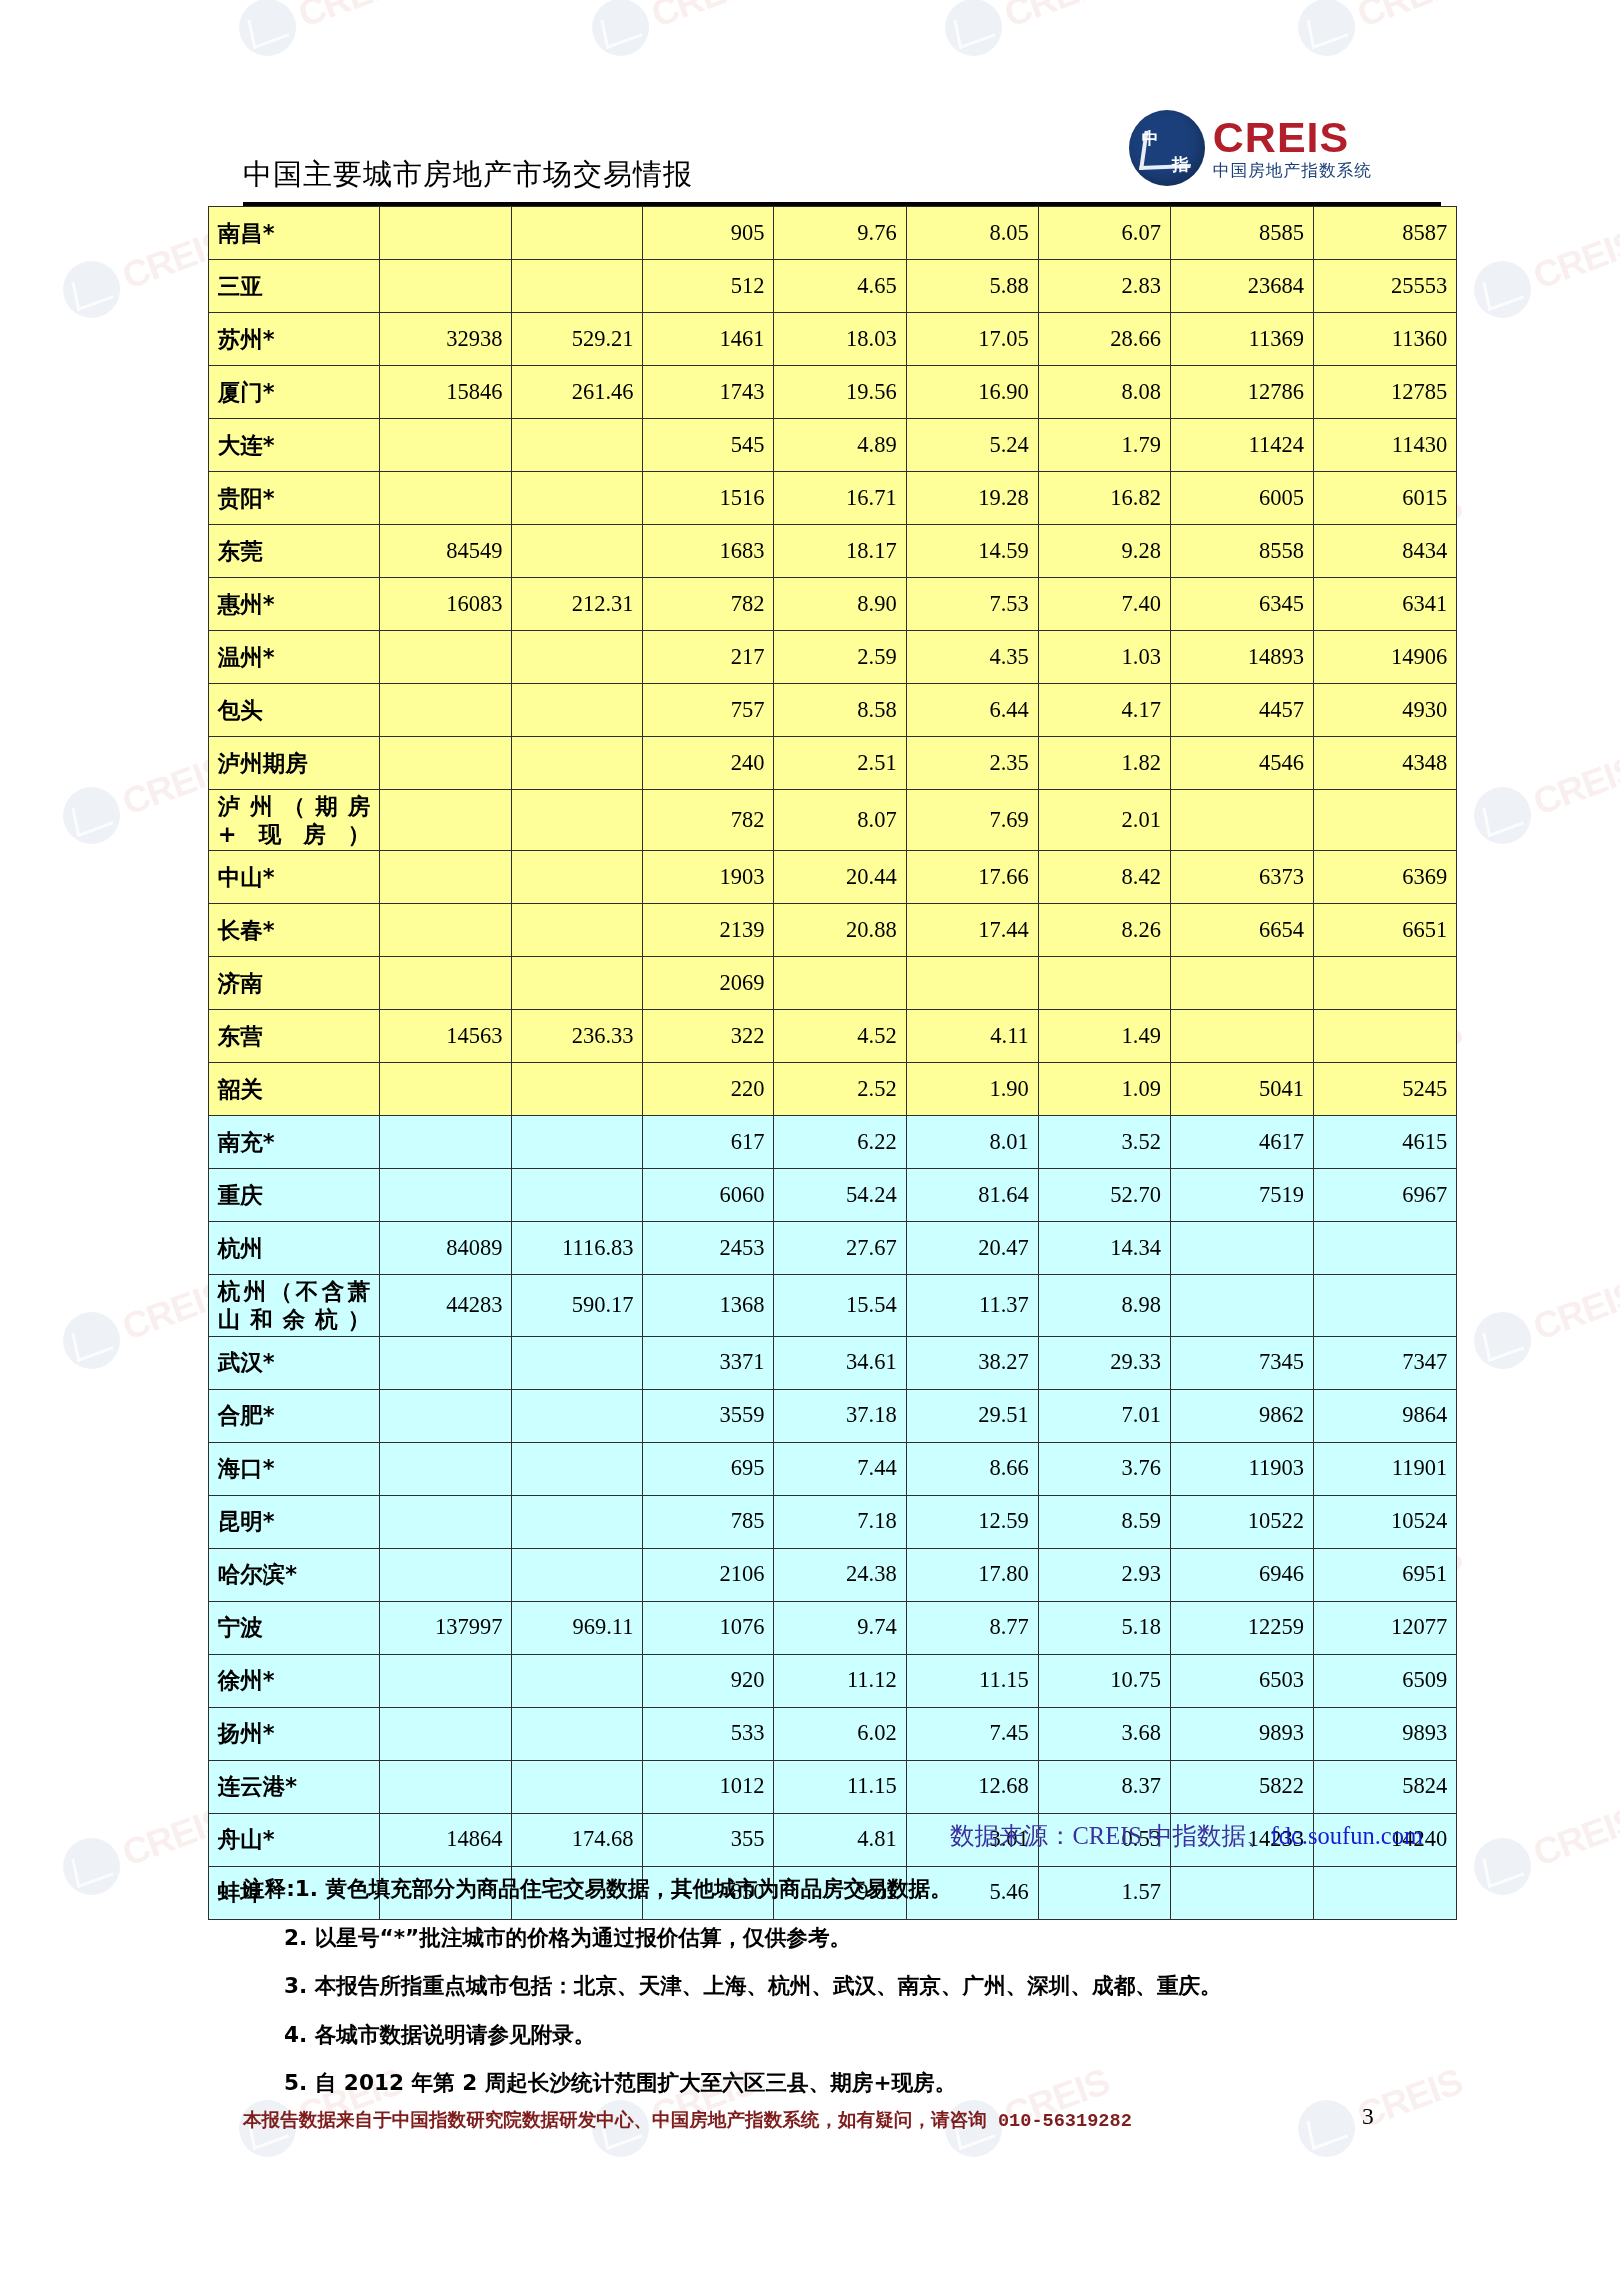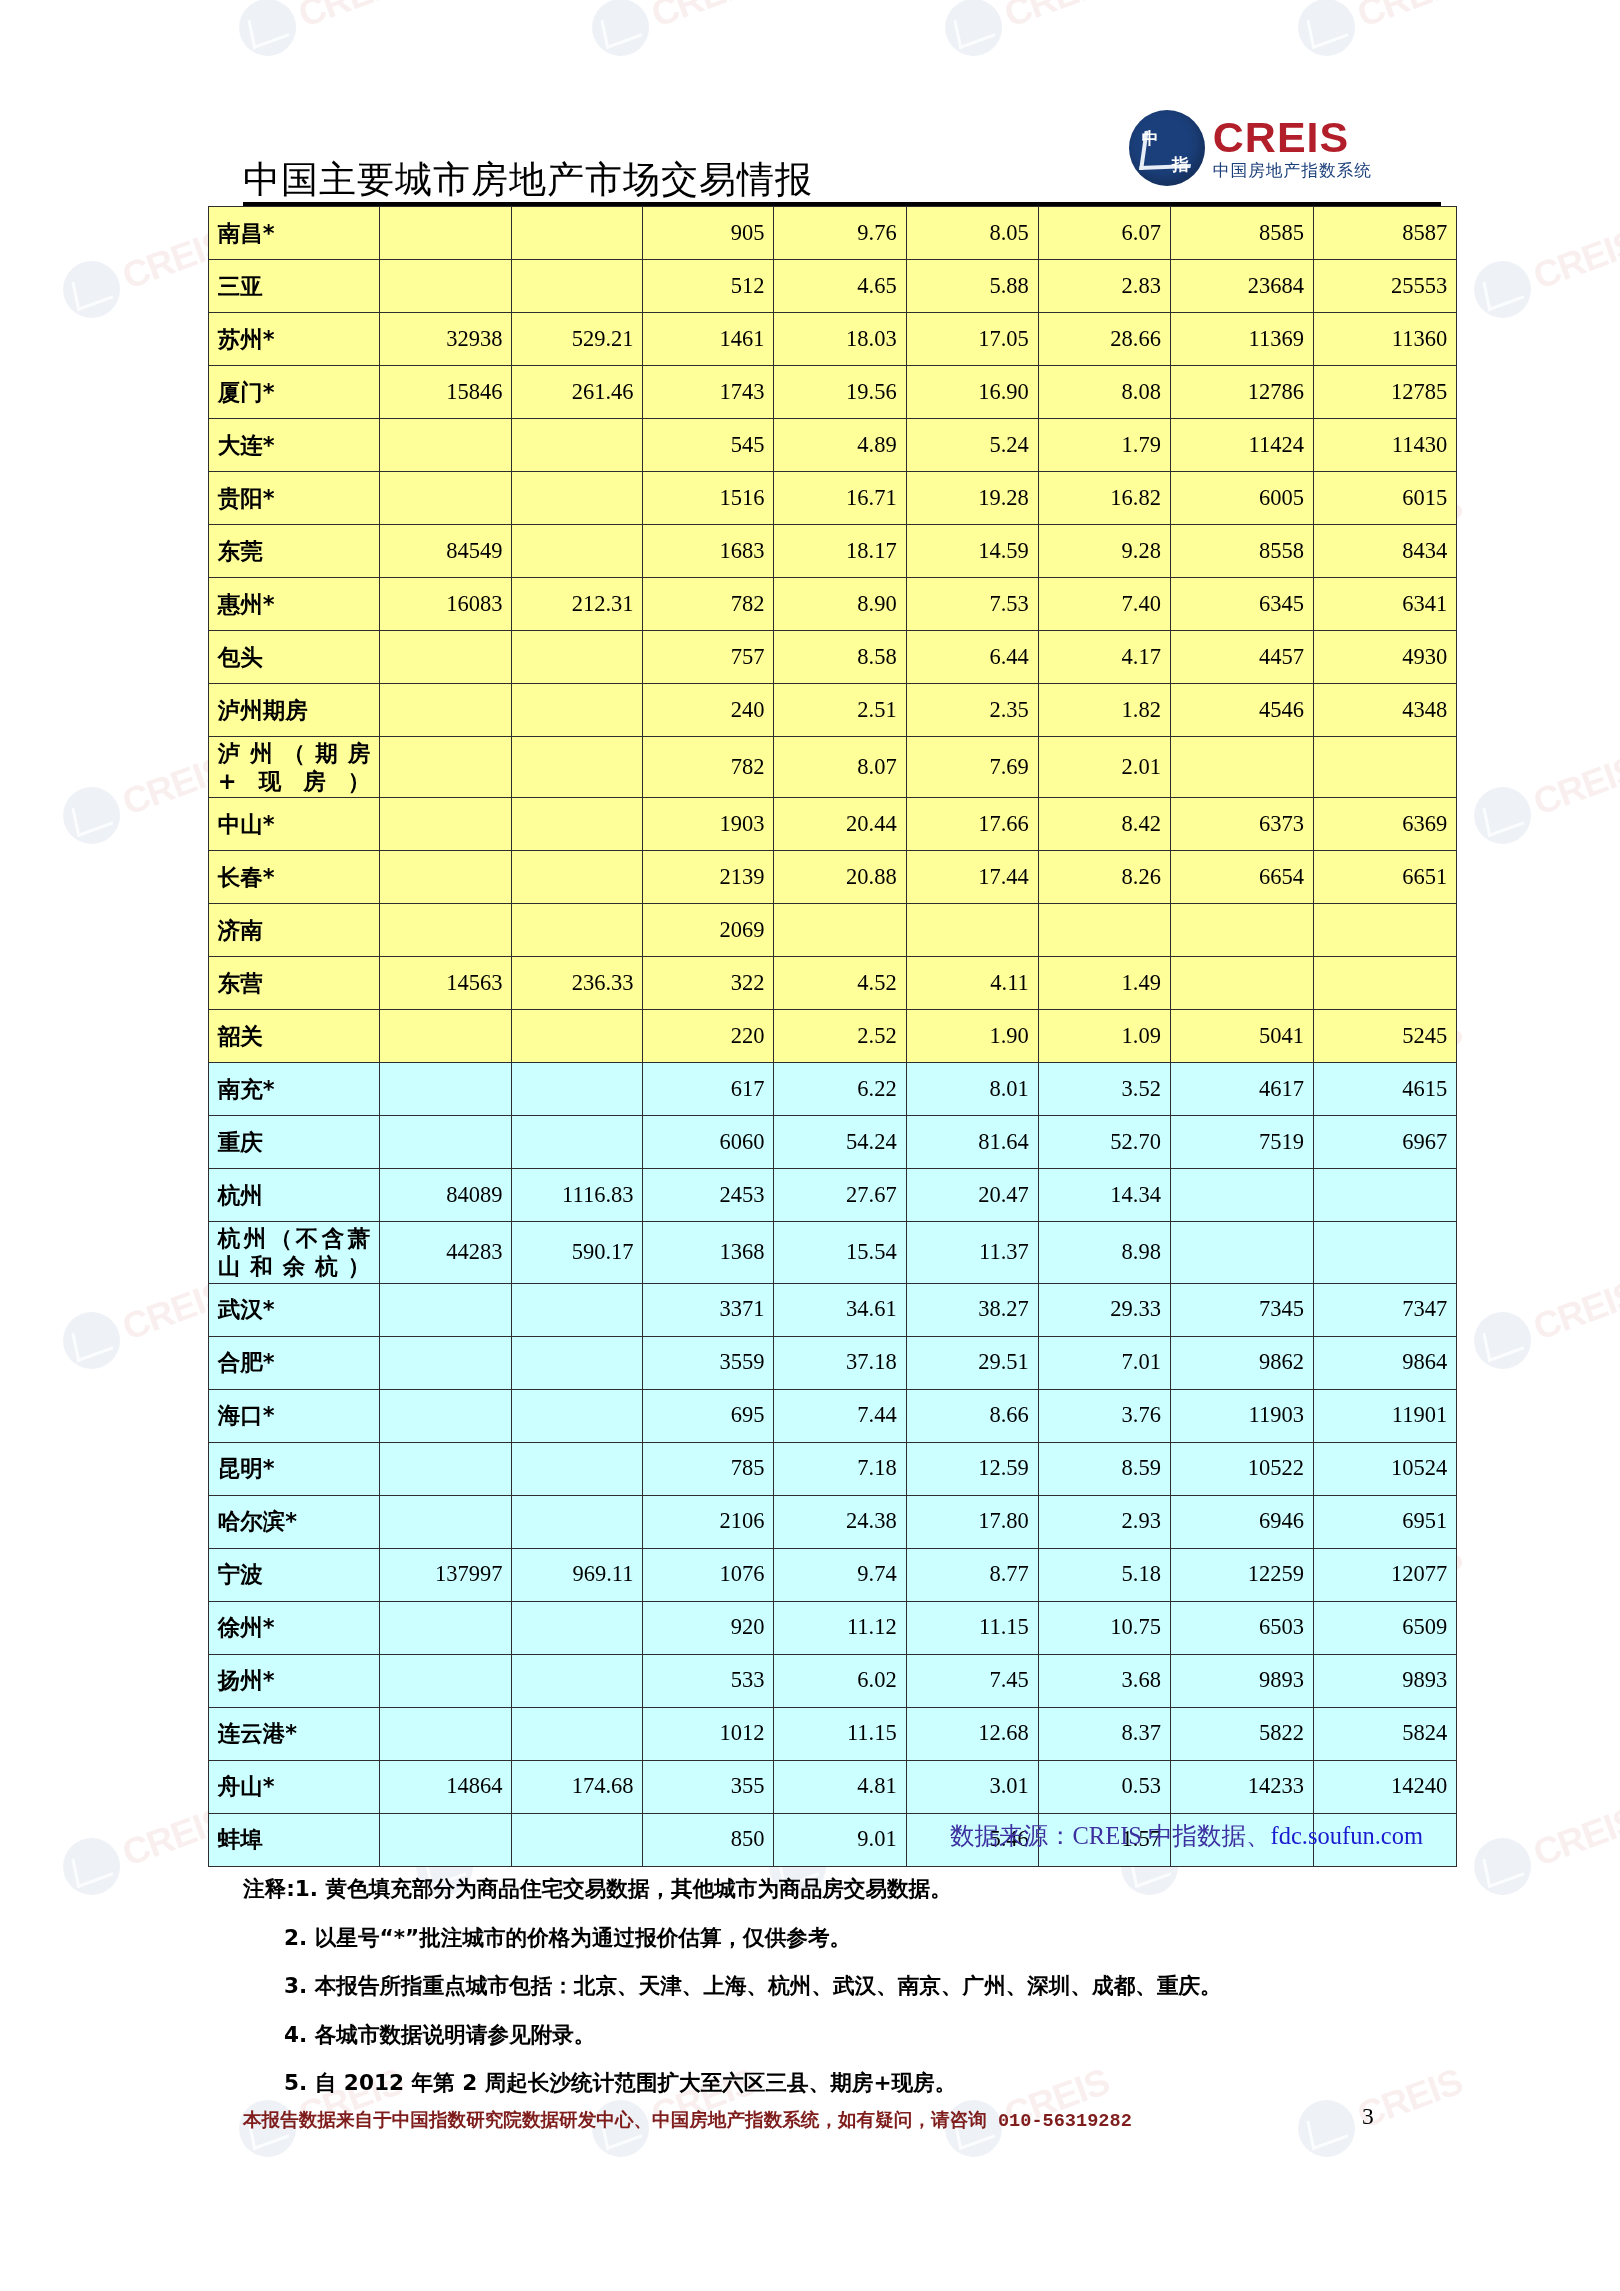--- a/index.html
+++ b/index.html
@@ -39,21 +39,21 @@
   .wm .wmtext{
     font-family:"Liberation Sans", sans-serif;
     font-weight:bold;font-size:37px;letter-spacing:-1px;
     color:#b01f24;margin-left:5.9px;line-height:1;
   }
 
   
   #page{ position:relative; z-index:2; width:1620px; height:2292px; }
   #report-title{
     position:absolute; left:243px; top:155px;
-    font-size:37px; color:#000; white-space:nowrap;
+    font-size:29px; color:#000; white-space:nowrap;
     letter-spacing:1px;
   }
 
   
   #creis-logo{
     position:absolute; left:1129px; top:110px;
     width:284px; height:76px;
     display:flex; align-items:center;
   }
   #logo-disc{
@@ -445,20 +445,31 @@
           <td class="num">16083</td>
           <td class="num">212.31</td>
           <td class="num">782</td>
           <td class="num">8.90</td>
           <td class="num">7.53</td>
           <td class="num">7.40</td>
           <td class="num">6345</td>
           <td class="num">6341</td>
         </tr>
         <tr class="fill-yellow">
+          <td class="city">温州*</td>
+          <td class="num"></td>
+          <td class="num"></td>
+          <td class="num">217</td>
+          <td class="num">2.59</td>
+          <td class="num">4.35</td>
+          <td class="num">1.03</td>
+          <td class="num">14893</td>
+          <td class="num">14906</td>
+        </tr>
+        <tr class="fill-yellow">
           <td class="city">包头</td>
           <td class="num"></td>
           <td class="num"></td>
           <td class="num">757</td>
           <td class="num">8.58</td>
           <td class="num">6.44</td>
           <td class="num">4.17</td>
           <td class="num">4457</td>
           <td class="num">4930</td>
         </tr>

